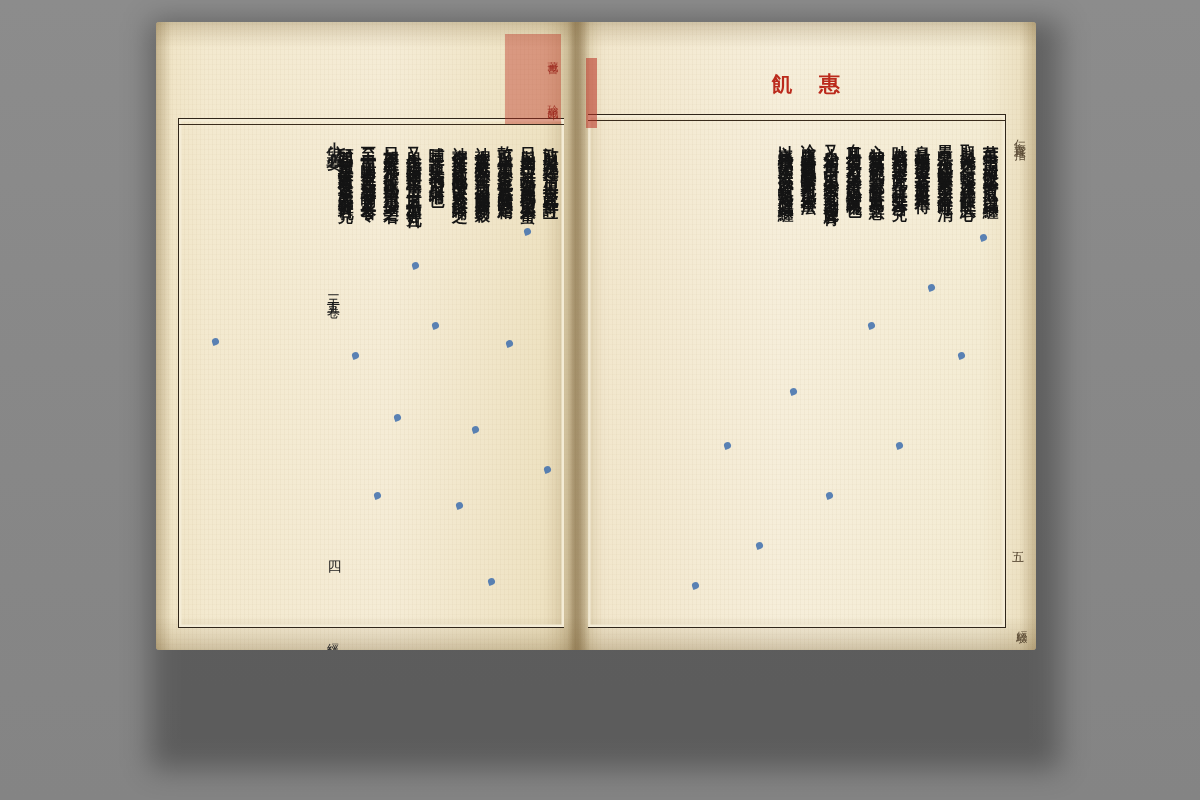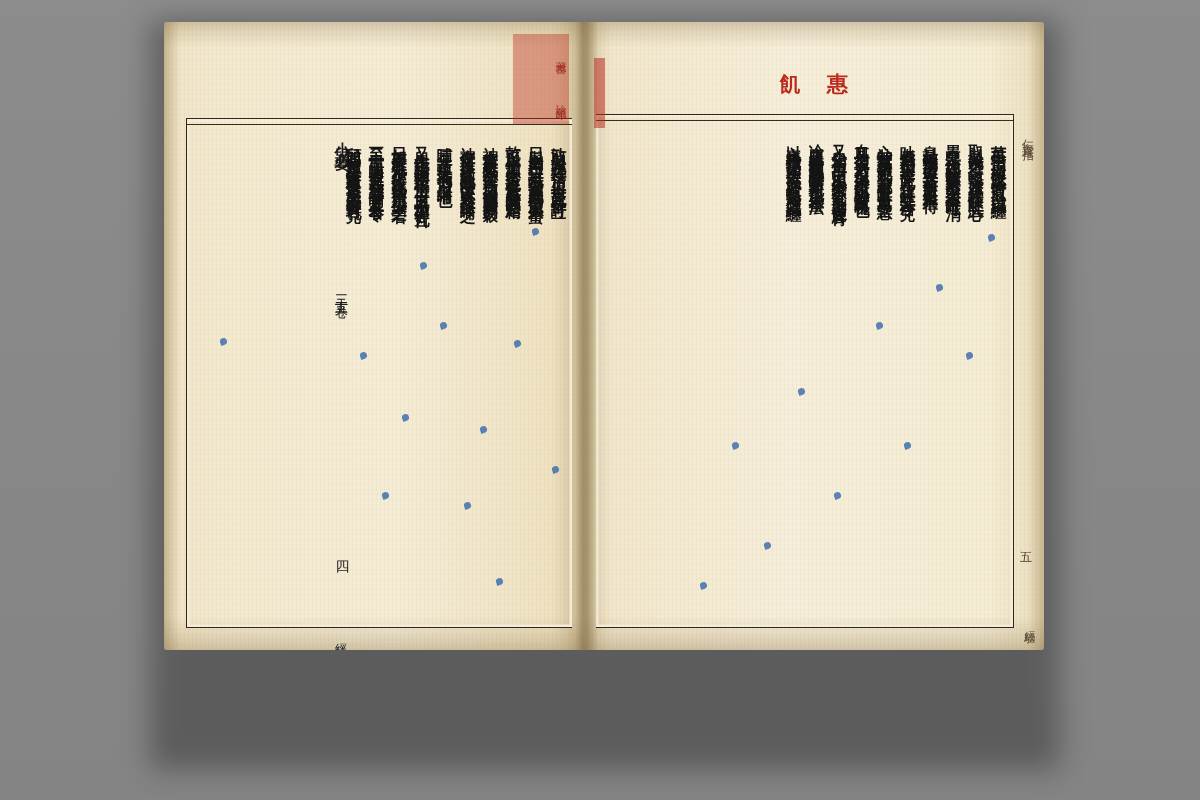--- a/index.html
+++ b/index.html
@@ -28,21 +28,21 @@
     width: 910px;
     height: 750px;
     background: rgba(0,0,0,0.30);
     filter: blur(14px);
     border-radius: 6px;
   }
 
   
   .book {
     position: absolute;
-    left: 164px;
+    left: 156px;
     top: 22px;
     width: 880px;
     height: 628px;
     display: flex;
   }
 
   .page {
     position: relative;
     height: 100%;
     overflow: hidden;

